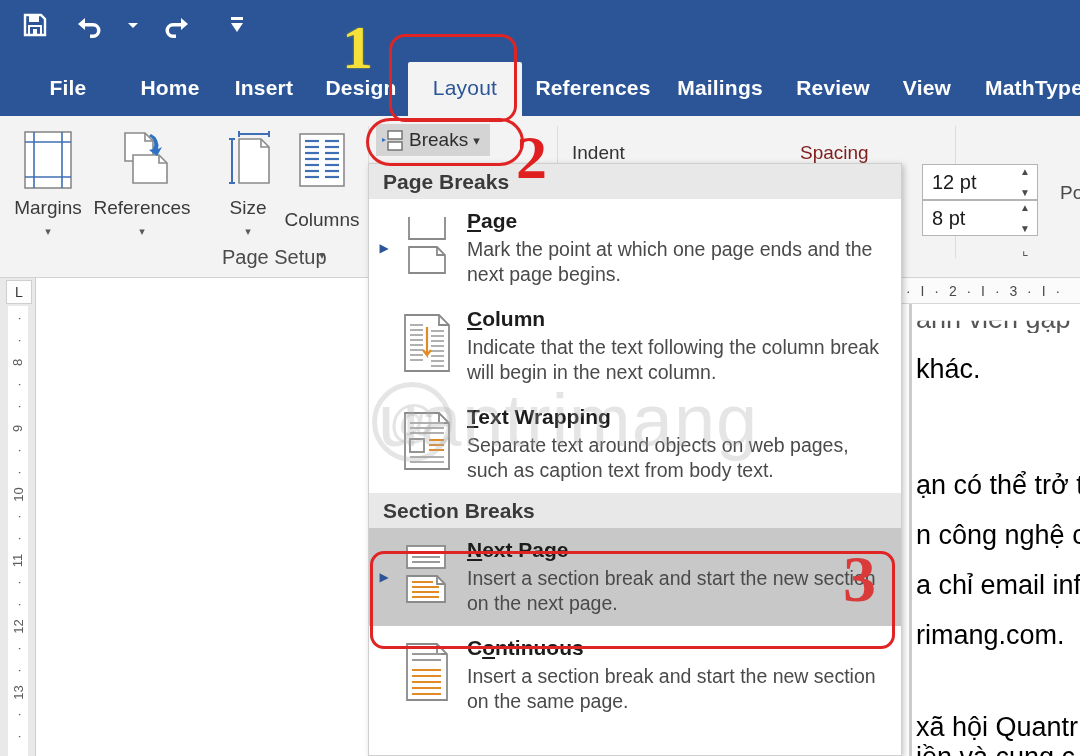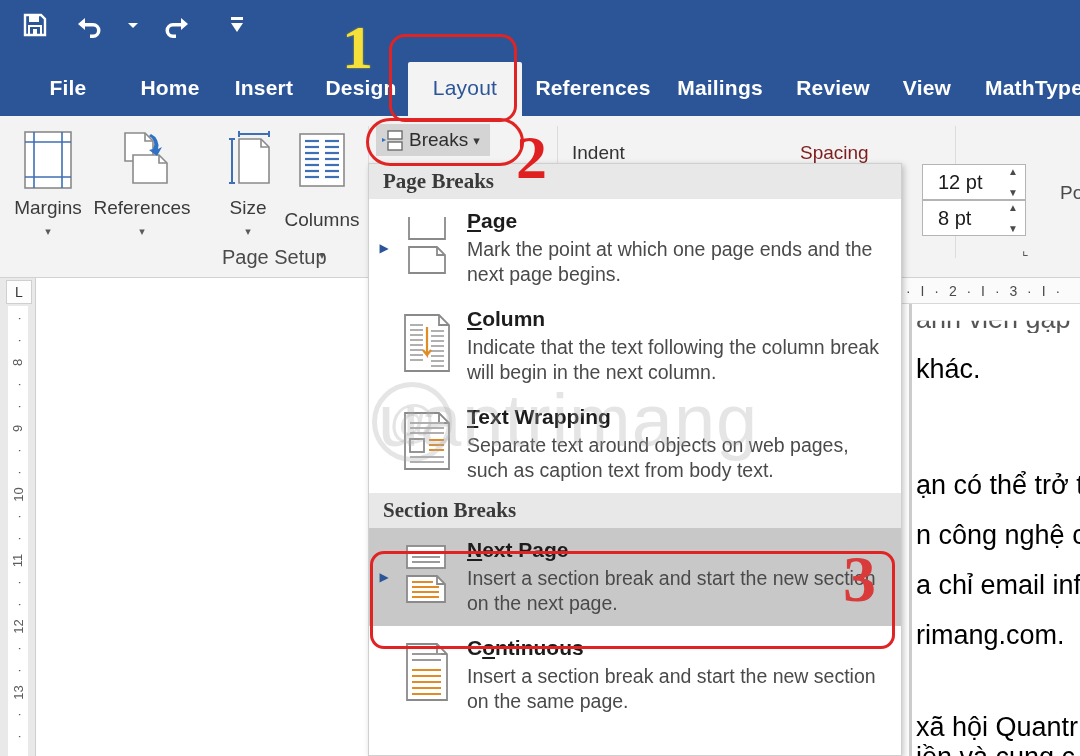--- a/index.html
+++ b/index.html
@@ -72,26 +72,26 @@
     width: 114px; height: 32px;
     background: #d4d4d4;
     display: flex; align-items: center; gap: 5px;
     padding-left: 4px;
     font-size: 19px; color: #2d2d2d;
   }
 
   
   .spinbox {
     position: absolute;
-    width: 104px; height: 36px;
+    width: 116px; height: 36px;
     background: #ffffff;
     border: 1px solid #b4b4b4;
     display: flex; align-items: center;
     font-size: 20px; color: #1b1b1b;
-    padding-left: 15px;
+    padding-left: 9px;
   }
   .spin-arrows {
     position: absolute; right: 4px; top: 2px;
     height: 30px; width: 16px;
     display: flex; flex-direction: column; justify-content: space-between; align-items: center;
     color: #4a4a4a;
   }
   .spin-arrows span { font-size: 10px; line-height: 9px; }
   .dlg-launcher {
     position: absolute; color: #555; font-size: 14px;
@@ -160,21 +160,21 @@
     background: #ffffff;
     border: 1px solid #cfcfcf;
     box-shadow: 2px 2px 6px rgba(0,0,0,.22);
     overflow: hidden;
   }
   .menu-header {
     height: 35px;
     background: #e8e8e8;
     display: flex; align-items: center;
     padding-left: 14px;
-    font-size: 21px; font-weight: bold; color: #3a3a3a; font-family: Liberation Serif, serif;
+    font-size: 21px; font-weight: bold; color: #3a3a3a;
   }
   .menu-item {
     display: flex; align-items: flex-start;
     padding: 10px 10px 10px 8px;
     min-height: 98px;
   }
   .menu-item.selected { background: #c8c8c8; }
   .mi-arrow {
     width: 14px; flex: 0 0 14px;
     display: flex; align-items: center; justify-content: center;

